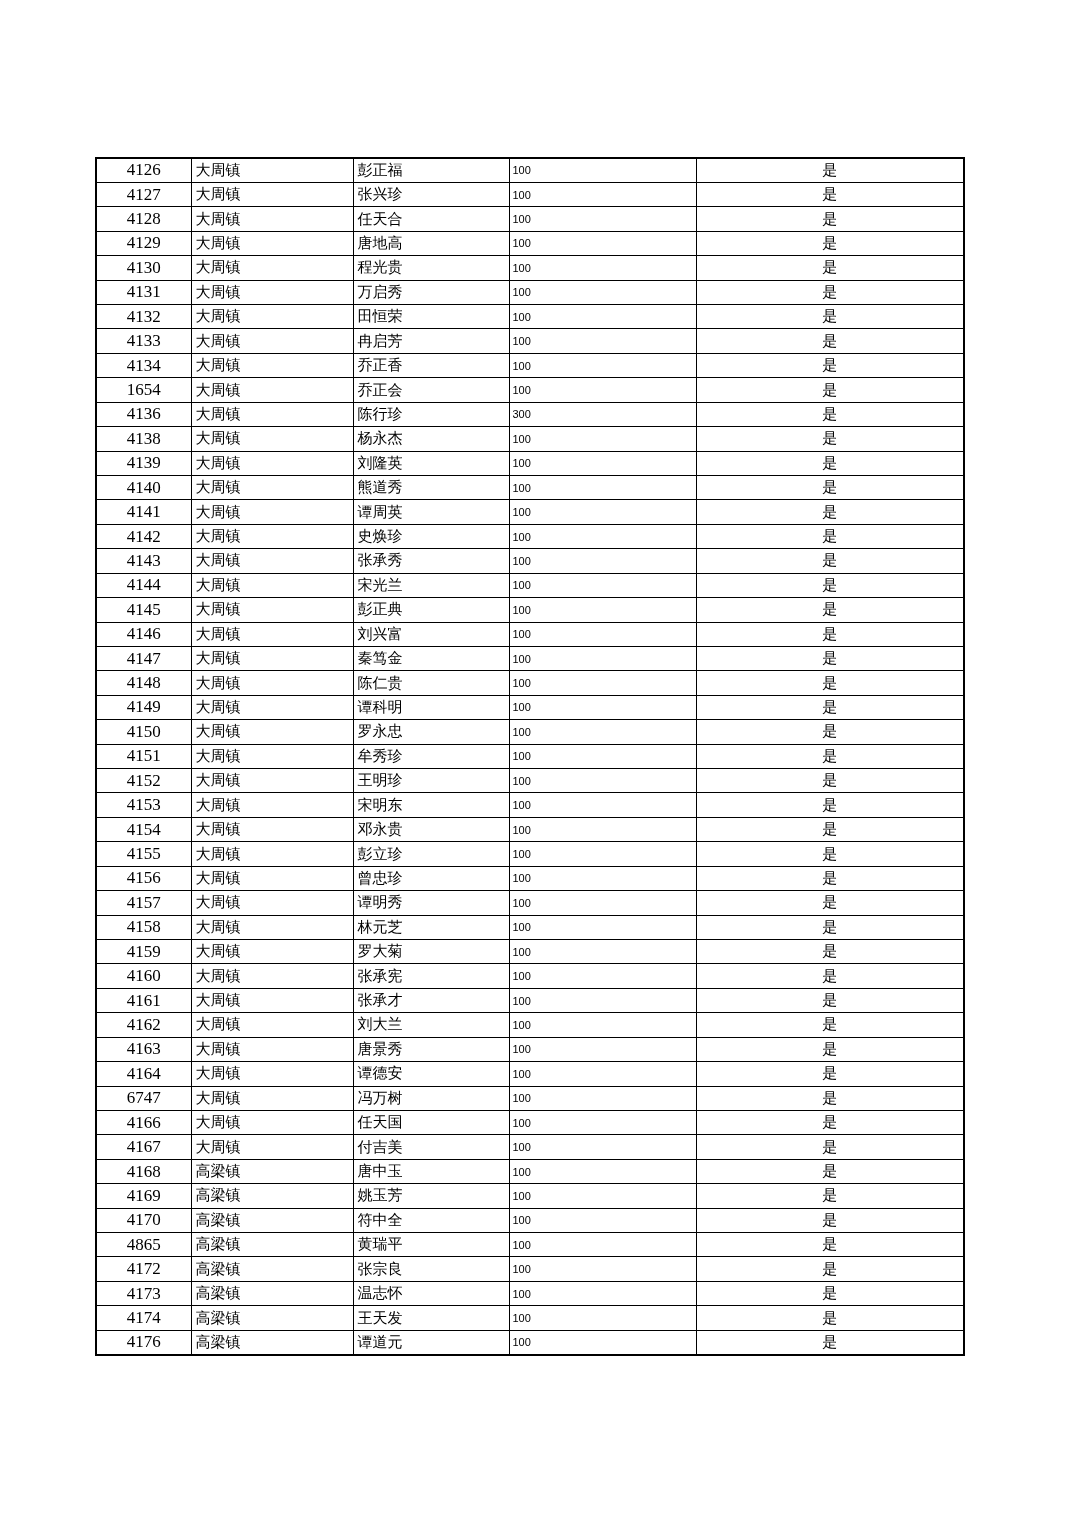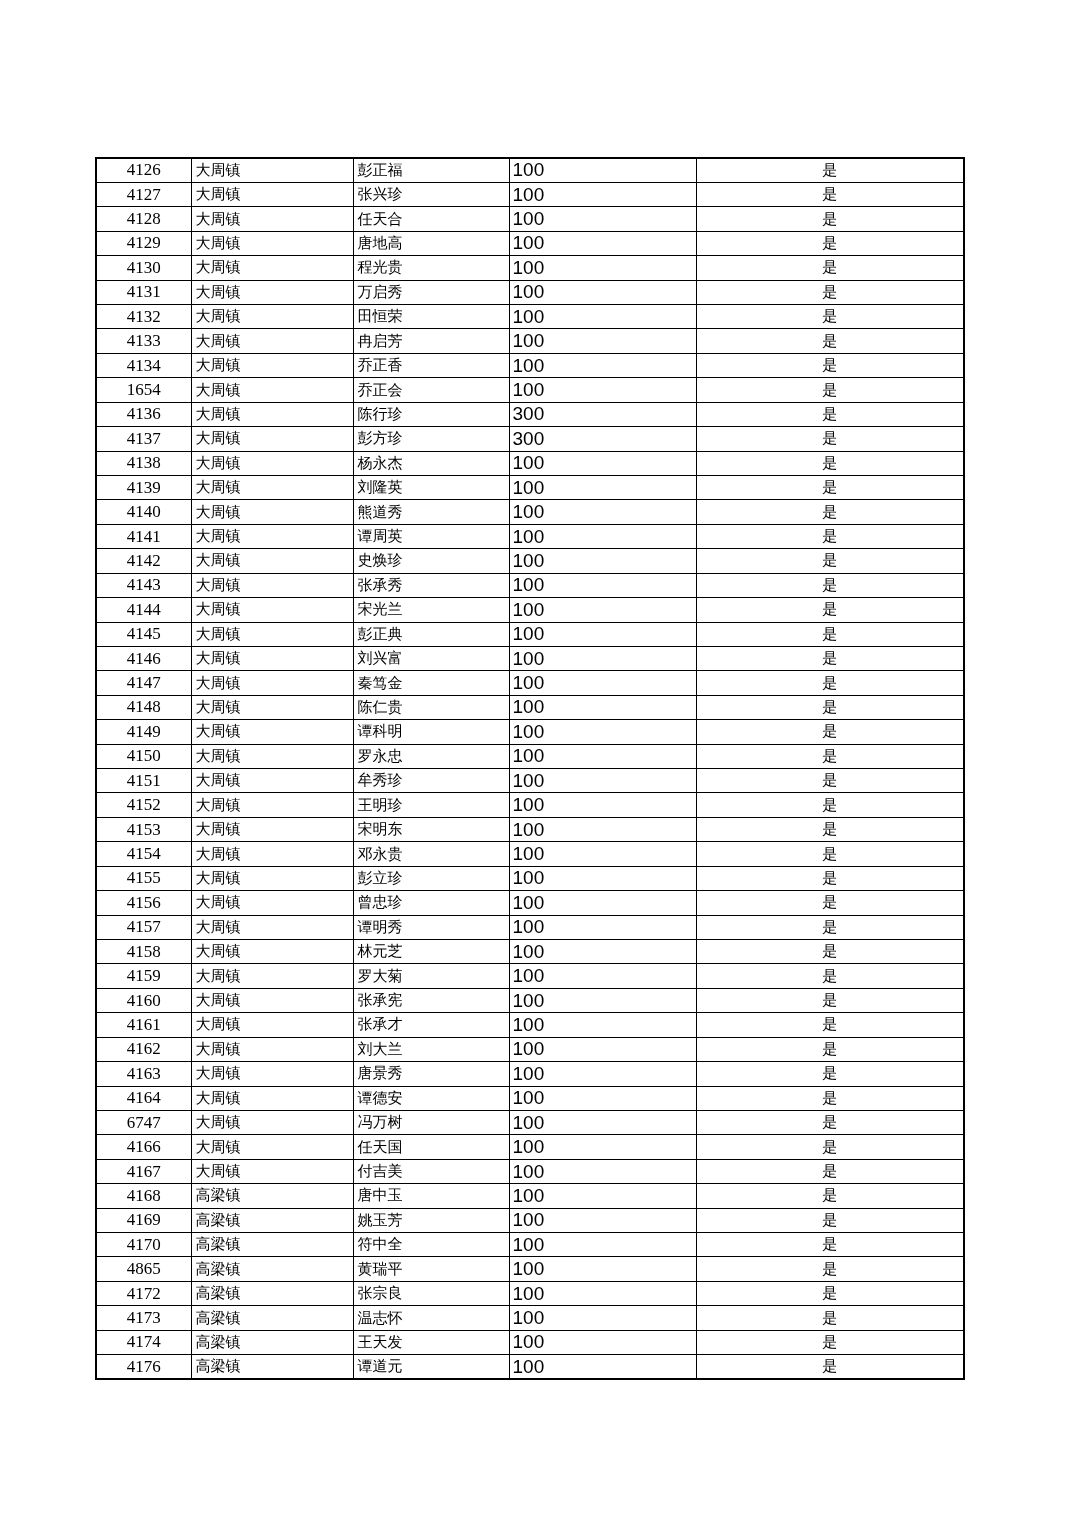--- a/index.html
+++ b/index.html
@@ -49,21 +49,21 @@
   td.town, td.person {
     text-align: left;
     padding-left: 4px;
     font-family: "Liberation Serif", "DejaVu Serif", serif;
     font-size: 15px;
   }
   td.amount {
     text-align: left;
     padding-left: 3px;
     font-family: "Liberation Sans", "DejaVu Sans", sans-serif;
-    font-size: 19px;
+    font-size: 11px;
   }
   td.confirmed {
     text-align: center;
     font-family: "Liberation Serif", "DejaVu Serif", serif;
     font-size: 15px;
   }
 </style>
 </head>
 <body>
 
@@ -147,27 +147,20 @@
         <td class="confirmed">是</td>
       </tr>
       <tr>
         <td class="serial">4136</td>
         <td class="town">大周镇</td>
         <td class="person">陈行珍</td>
         <td class="amount">300</td>
         <td class="confirmed">是</td>
       </tr>
       <tr>
-        <td class="serial">4137</td>
-        <td class="town">大周镇</td>
-        <td class="person">彭方珍</td>
-        <td class="amount">300</td>
-        <td class="confirmed">是</td>
-      </tr>
-      <tr>
         <td class="serial">4138</td>
         <td class="town">大周镇</td>
         <td class="person">杨永杰</td>
         <td class="amount">100</td>
         <td class="confirmed">是</td>
       </tr>
       <tr>
         <td class="serial">4139</td>
         <td class="town">大周镇</td>
         <td class="person">刘隆英</td>

